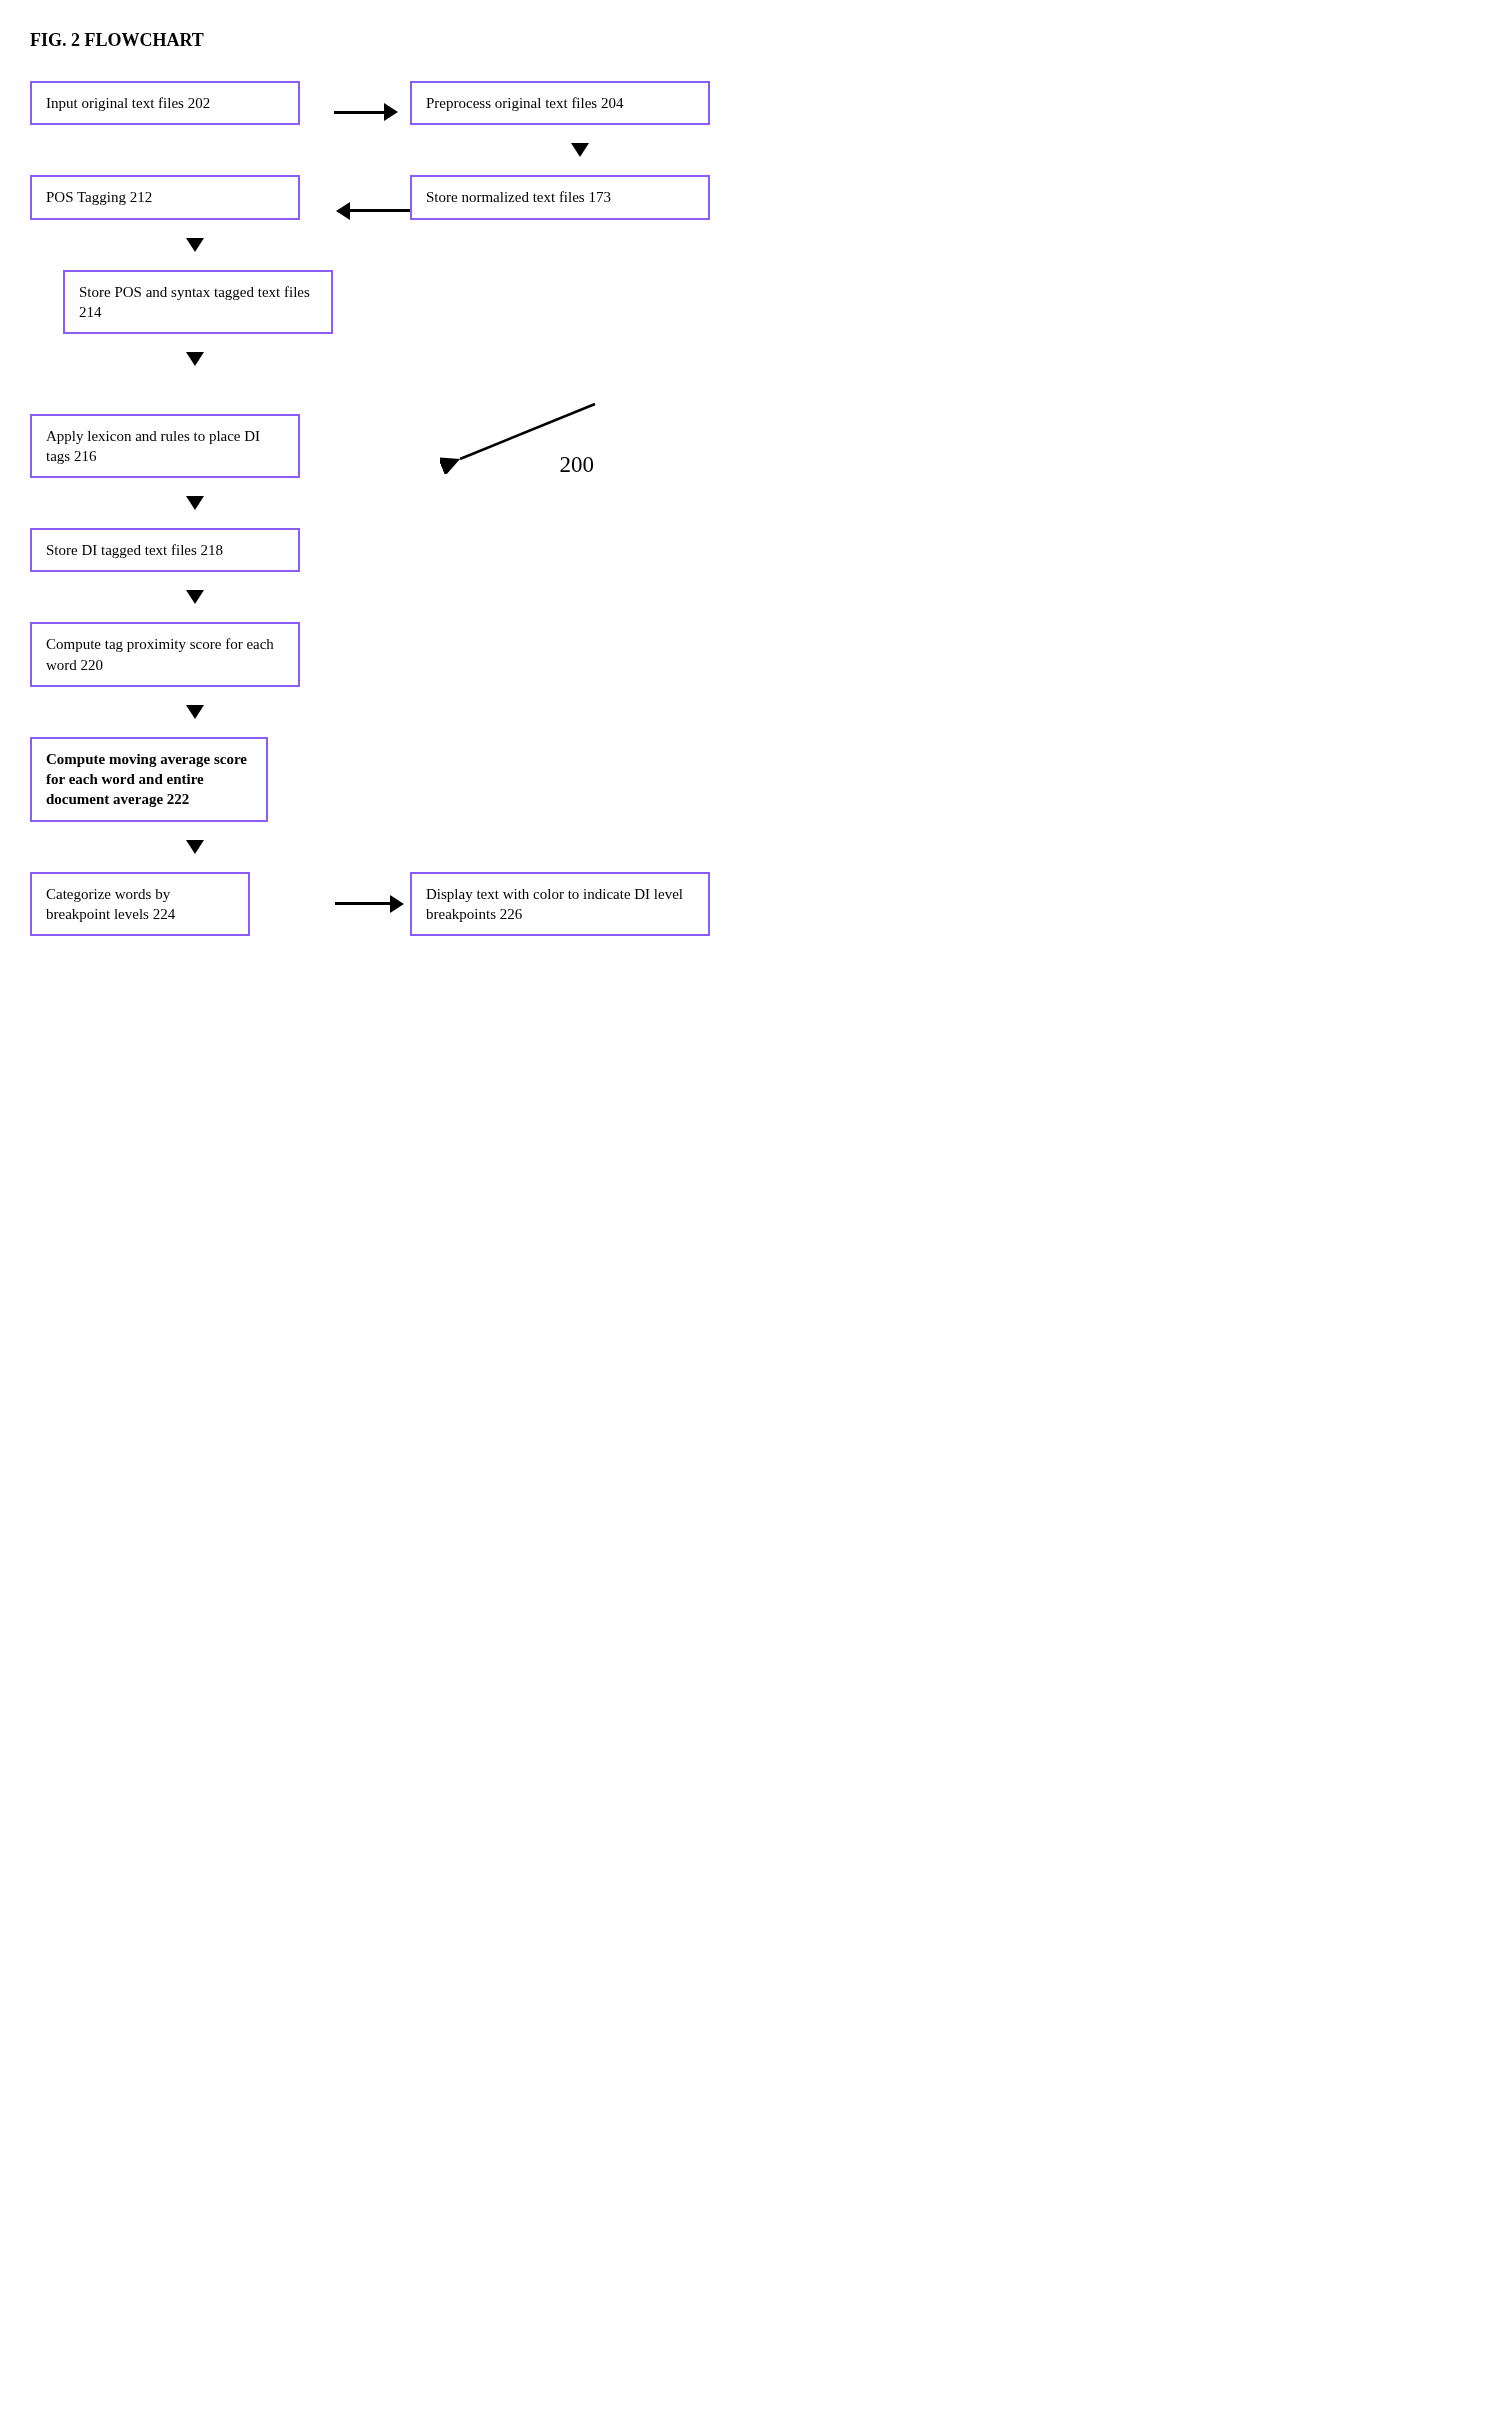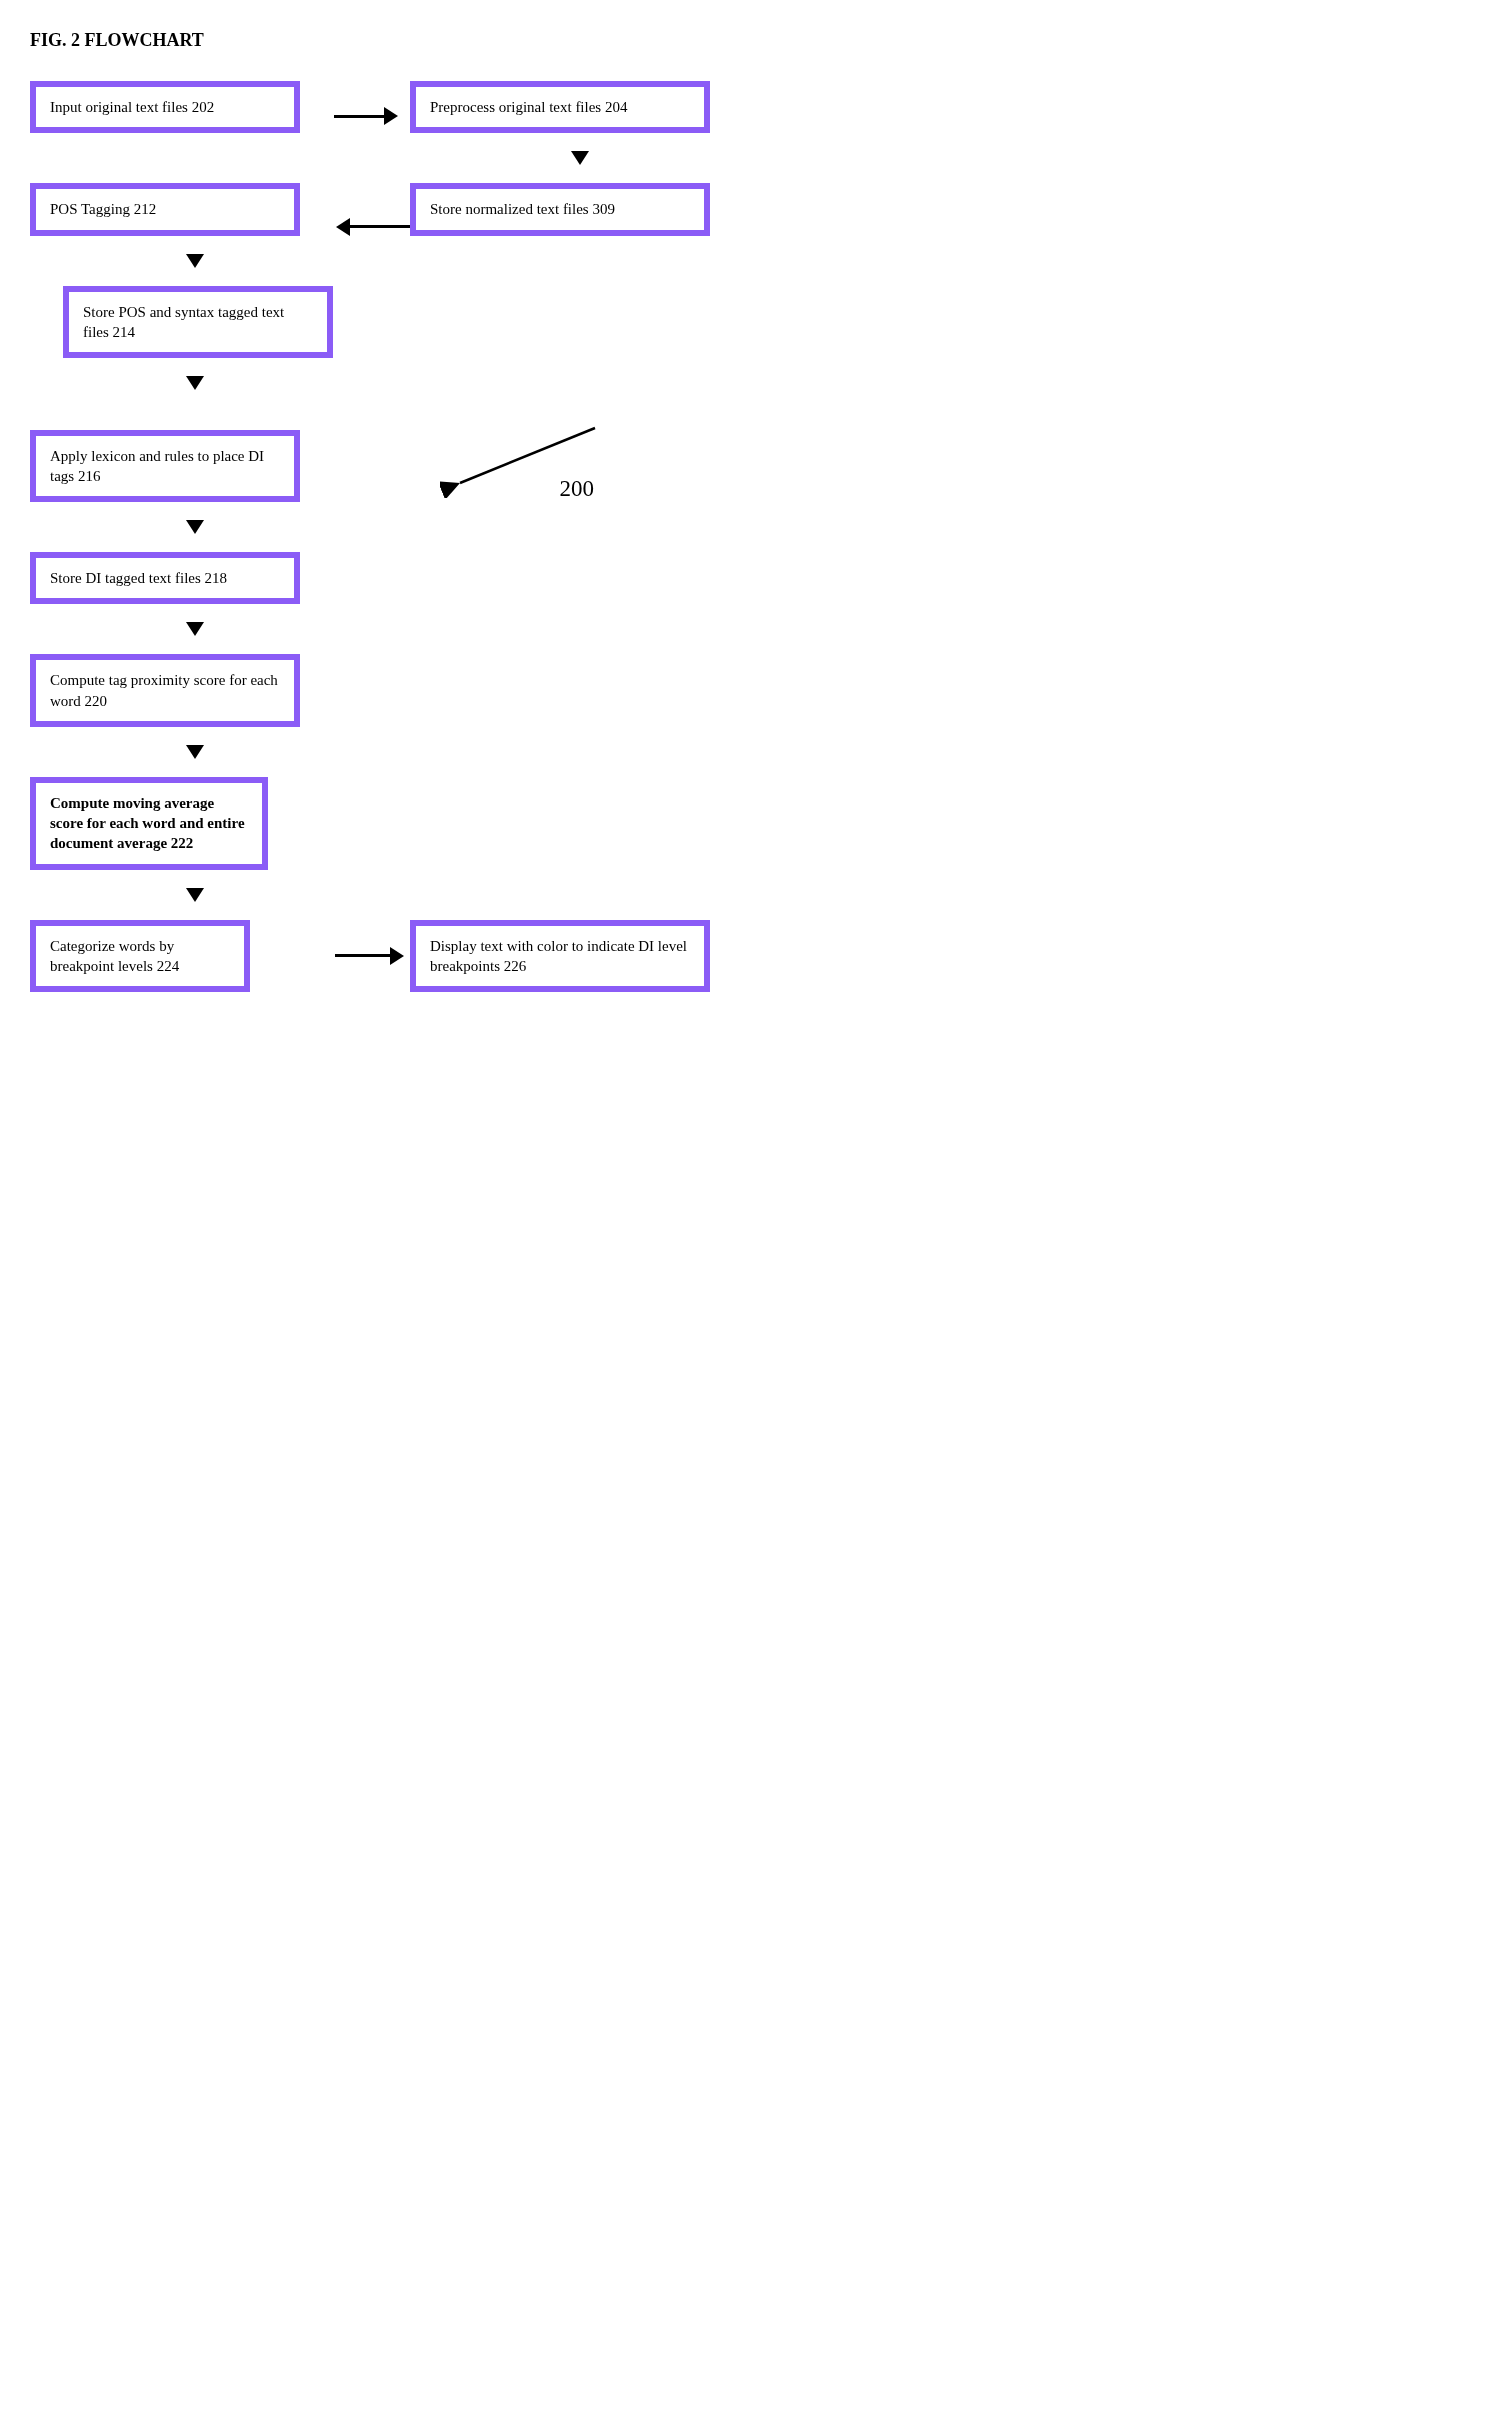--- a/index.html
+++ b/index.html
@@ -13,21 +13,21 @@
     .page-title {
       font-size: 18px;
       font-weight: bold;
       margin-bottom: 30px;
     }
     .flowchart {
       position: relative;
       width: 680px;
     }
     .box {
-      border: 6px solid #8b5cf6;
+      border: 2px solid #8b5cf6;
       padding: 10px 14px;
       font-size: 15px;
       line-height: 1.35;
       background: #fff;
       display: inline-block;
     }
     .box-left {
       width: 270px;
     }
     .box-right {
@@ -107,21 +107,21 @@
     <div style="width:310px; display:flex; align-items:center;">
       <div class="box box-left">POS Tagging 212</div>
     </div>
 
     <div style="display:flex; align-items:center; margin-bottom:0;">
       <div class="arrow-left" style="margin-right:0;"></div>
       <div class="arrow-line-h" style="width:60px;"></div>
     </div>
 
     <div style="margin-left:0px;">
-      <div class="box box-right">Store normalized text files 309</div>
+      <div class="box box-right">Store normalized text files 173</div>
     </div>
   </div>
 
   <div style="display:flex; flex-direction:row;">
     <div class="flex-col" style="width:270px; padding-left:60px;">
       <div class="v-spacer"></div>
       <div class="arrow-down"></div>
       <div class="v-spacer"></div>
     </div>
   </div>

